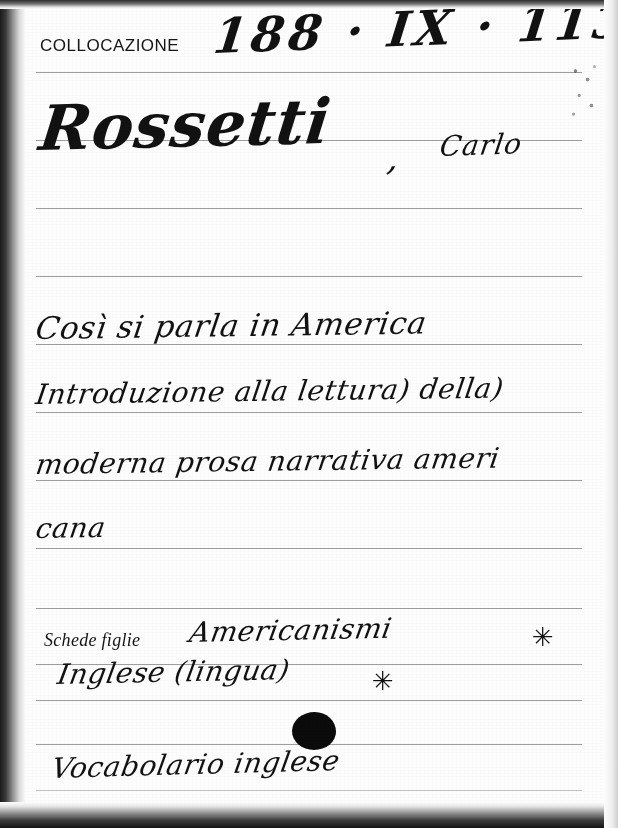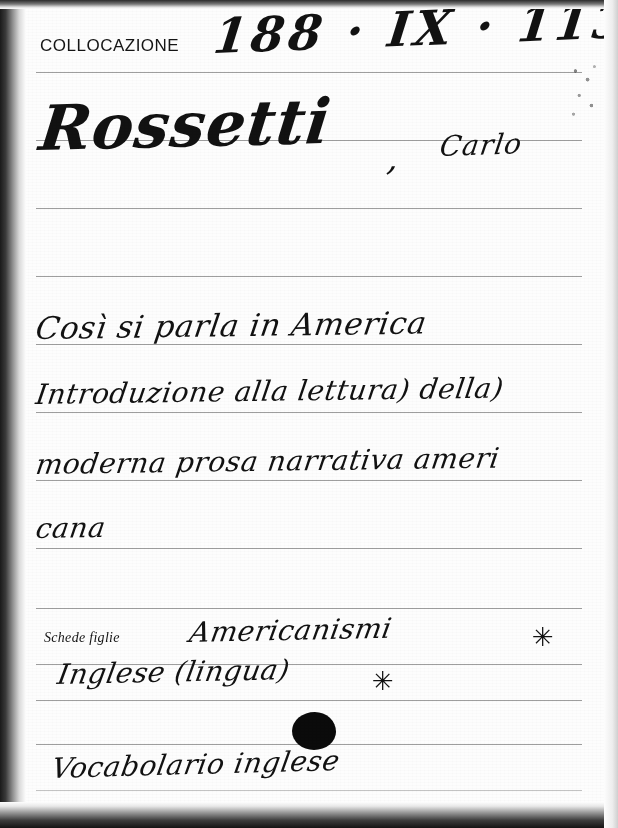--- a/index.html
+++ b/index.html
@@ -92,21 +92,21 @@
   }
   #collocazione-label {
     left: 40px;
     top: 36px;
     font-size: 17px;
     font-weight: 400;
   }
   #schede-figlie-label {
     left: 44px;
     top: 630px;
-    font-size: 14px;
+    font-size: 18px;
     font-style: italic;
     font-family: "Liberation Serif", serif;
     letter-spacing: .3px;
   }
 
   
   .hand {
     position: absolute;
     font-family: "DejaVu Serif", serif;
     font-style: italic;

